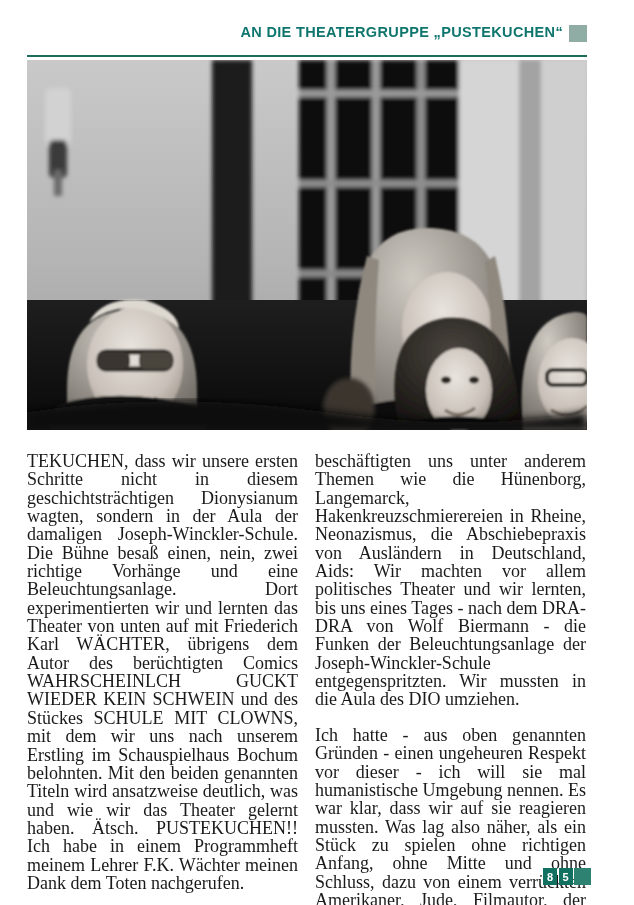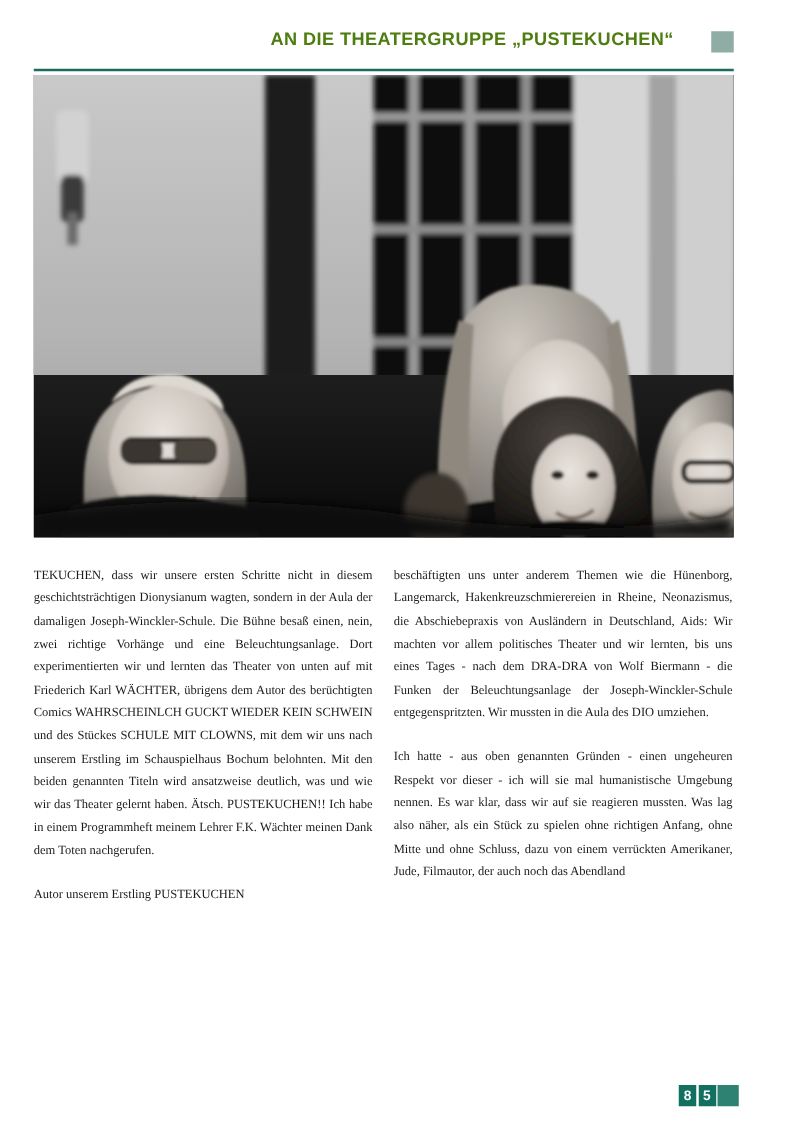--- a/index.html
+++ b/index.html
@@ -25,27 +25,27 @@
   
   .header {
     position: absolute;
     left: 27px;
     top: 24px;
     width: 560px;
     height: 30px;
   }
   .header-title {
     position: absolute;
-    right: 48px;
+    right: 24px;
     top: 0;
     font-family: "Liberation Sans", sans-serif;
     font-weight: bold;
     font-size: 14.5px;
     letter-spacing: 0.35px;
-    color: #4d7c0f;
+    color: #0f766e;
     white-space: nowrap;
   }
   .header-square {
     position: absolute;
     right: 0;
     top: 1px;
     width: 18px;
     height: 17px;
     background: #8fada4;
   }
@@ -75,21 +75,21 @@
     position: absolute;
     left: 27px;
     top: 452px;
     width: 560px;
     height: 400px;
     display: flex;
     gap: 17px;
   }
   .col {
     width: 271px;
-    font-size: 10px;
+    font-size: 18px;
     line-height: 18.35px;
     text-align: justify;
     text-justify: inter-word;
     hyphens: manual;
   }
   .col p {
     margin: 0 0 17px 0;
   }
   .col p:last-child { margin-bottom: 0; }
 

